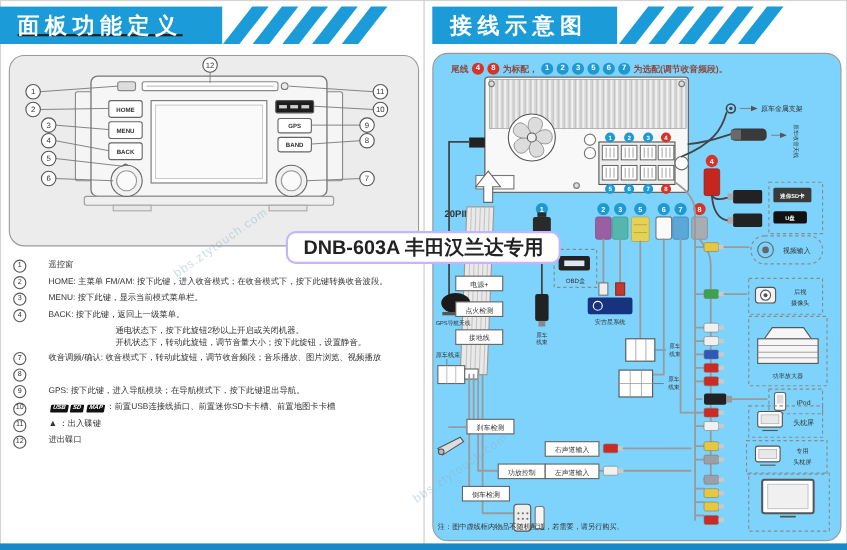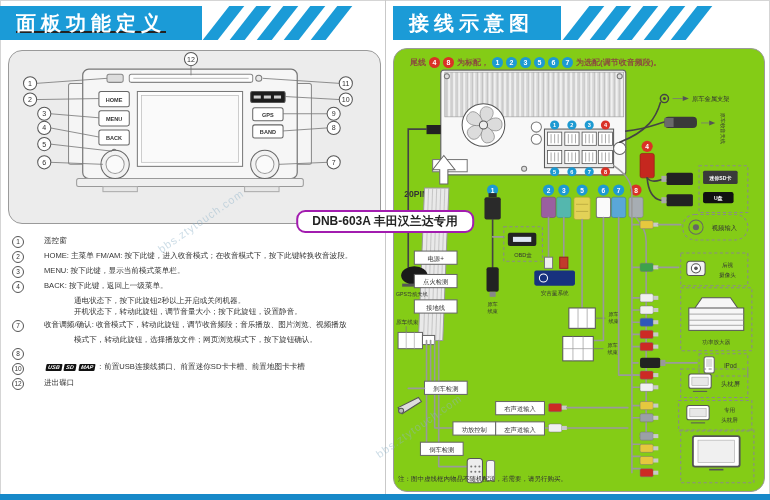--- a/index.html
+++ b/index.html
@@ -8,29 +8,29 @@
   .frame{position:absolute;inset:0;border:1px solid #d5d5d5;}
   
   .hdr-band{position:absolute;top:6px;height:34px;background:#1b9bd7;display:flex;align-items:center;}
   .hdr-title{color:#fff;font-weight:bold;font-size:20px;letter-spacing:5px;padding-left:16px;white-space:nowrap;}
   .stripe{position:absolute;top:6px;width:15px;height:34px;background:#1b9bd7;transform:skewX(-38deg);}
   .divider{position:absolute;left:385px;top:0;width:1px;height:500px;background:#c9c9c9;}
   .botbar{position:absolute;left:0;top:494px;width:770px;height:6px;background:#1789c9;}
   
   .box{position:absolute;border:1.3px solid #9a9a9a;border-radius:14px;}
   #left-box{left:8px;top:50px;width:371px;height:172px;background:#ececec;}
-  #right-box{left:393px;top:48px;width:370px;height:442px;background:#84cc16;}
+  #right-box{left:393px;top:48px;width:370px;height:442px;background:#7dd3fc;}
   .model-label{position:absolute;left:50%;transform:translateX(-50%);top:210px;background:#fff;
-       border:2px solid #a21caf;border-radius:9px;padding:1px 14px;font-weight:bold;font-size:12px;white-space:nowrap;z-index:3;}
+       border:2px solid #c4b5fd;border-radius:9px;padding:1px 14px;font-weight:bold;font-size:18px;white-space:nowrap;z-index:3;}
   
   #fn-list{position:absolute;left:12px;top:233px;width:368px;font-size:7.6px;line-height:1.3;color:#333;}
   .fn{display:flex;align-items:flex-start;margin:2.6px 0;gap:16px;}
   .fnum{flex:0 0 auto;width:10px;height:10px;border:1px solid #555;border-radius:50%;font-size:6.5px;
         display:flex;align-items:center;justify-content:center;margin-right:4px;margin-top:0.5px;}
-  .fsub{margin-left:62px;margin-top:1.5px;}
+  .fsub{margin-left:93px;margin-top:1.5px;}
   .mini-badge{display:inline-block;background:#111;color:#fff;font-size:5.5px;font-style:italic;font-weight:bold;
         padding:0 2px;height:7px;line-height:7px;border-radius:1px;transform:skewX(-10deg);margin:0 1.5px;}
   .eject{font-size:8px;line-height:1;margin-right:2px;}
   
   #tail-note{display:flex;align-items:center;gap:3px;padding:8px 0 0 16px;font-size:8px;font-weight:bold;color:#8a4a3f;}
   .cn{width:11px;height:11px;border-radius:50%;color:#fff;font-size:7px;font-weight:bold;
       display:flex;align-items:center;justify-content:center;}
   .cn.r{background:#d93226;} .cn.b{background:#1d9ad2;}
   .wm{position:absolute;color:#8fb3c9;opacity:.45;font-size:11px;letter-spacing:1px;transform:rotate(-35deg);z-index:5;pointer-events:none;}
   svg{display:block;}
@@ -187,27 +187,34 @@
   <div class="fn">
       <span class="fnum">4</span>
       <span class="ftext">BACK: 按下此键，返回上一级菜单。</span>
     </div>
   <div class="fsub">通电状态下，按下此旋钮2秒以上开启或关闭机器。</div>
   <div class="fsub">开机状态下，转动此旋钮，调节音量大小；按下此旋钮，设置静音。</div>
   <div class="fn">
       <span class="fnum">7</span>
       <span class="ftext">收音调频/确认: 收音模式下，转动此旋钮，调节收音频段；音乐播放、图片浏览、视频播放</span>
     </div>
-  <div class="fsub">模式下，转动此旋钮，选择播放文件；网页浏览模式下，按下旋钮确认。</div>
   <div class="fn">
       <span class="fnum">8</span>
+    </div>
+  <div class="fn">
+      <span class="fnum">9</span>
+      <span class="ftext">GPS: 按下此键，进入导航模块；在导航模式下，按下此键退出导航。</span>
     </div>
   <div class="fn">
       <span class="fnum">10</span>
     <span class="ftext"><span class="mini-badge">USB</span><span class="mini-badge">SD</span><span class="mini-badge">MAP</span><span>：前置USB连接线插口、前置迷你SD卡卡槽、前置地图卡卡槽</span></span>
+    </div>
+  <div class="fn">
+      <span class="fnum">11</span>
+    <span class="ftext"><span class="eject">▲</span><span>：出入碟键</span></span>
     </div>
   <div class="fn">
       <span class="fnum">12</span>
       <span class="ftext">进出碟口</span>
     </div>
 </div>
 
 <div id="right-box" class="box">
   <div id="tail-note">
     <span>尾线</span>

